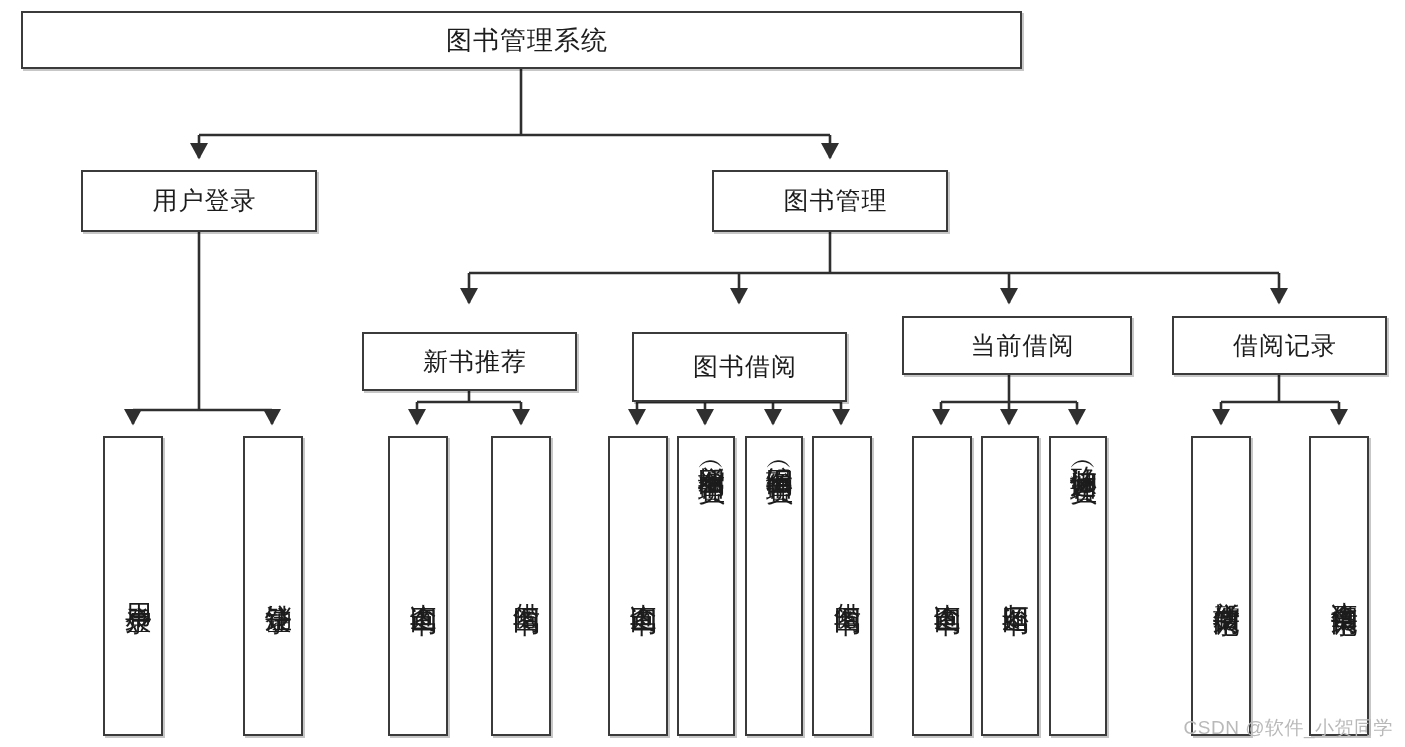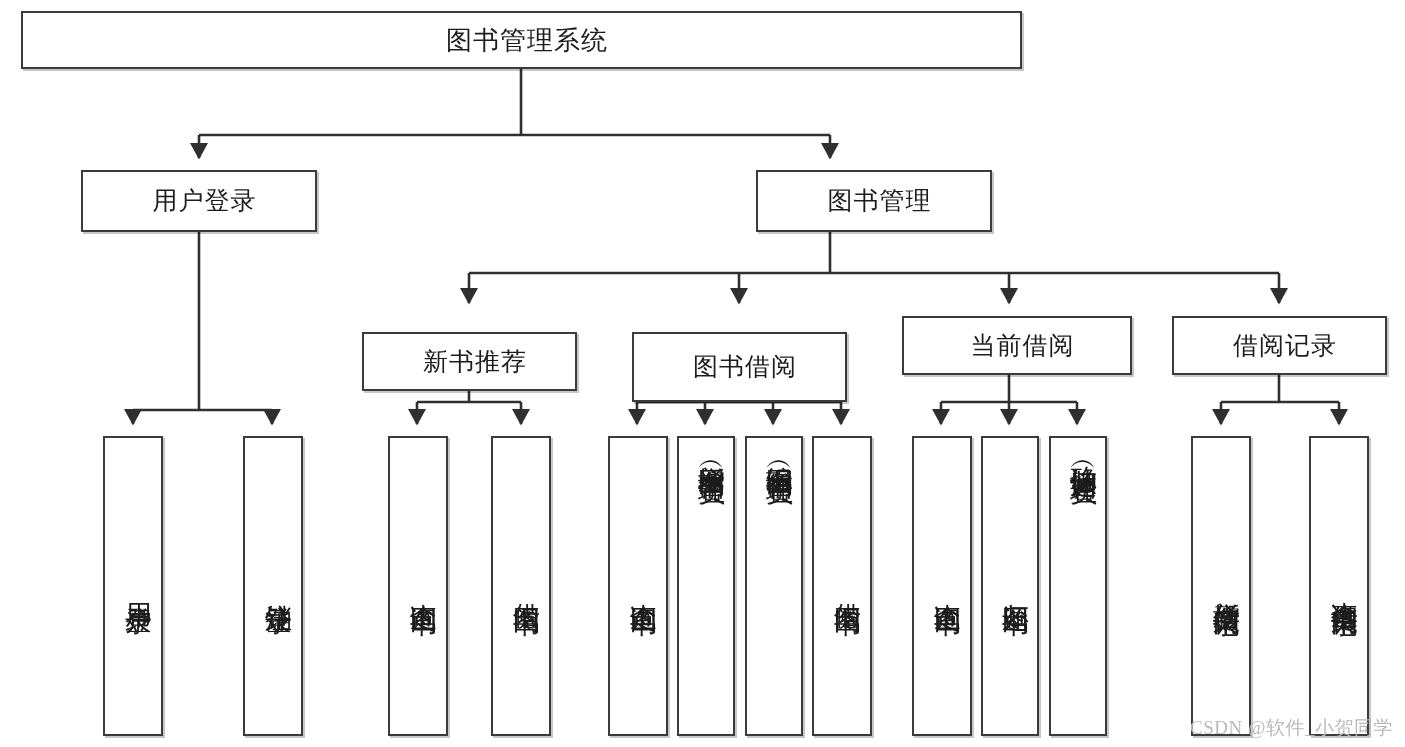--- a/index.html
+++ b/index.html
@@ -71,21 +71,21 @@
     padding-top: 0;
   }
   #watermark {
     position: absolute;
     right: 12px;
     bottom: 6px;
     font-size: 19px;
     color: #b9b9b9;
     letter-spacing: 0.5px;
     white-space: nowrap;
-    font-family: Liberation Serif, serif;
+    font-family: Liberation Sans, sans-serif;
   }
 </style>
 </head>
 <body>
 
 <div id="canvas">
 
   <svg id="wires" viewBox="0 0 1405 747" xmlns="http://www.w3.org/2000/svg">
     <defs>
       <marker id="arrow" viewBox="0 0 12 12" refX="10" refY="6" markerWidth="7" markerHeight="7" orient="auto-start-reverse">
@@ -138,21 +138,21 @@
   </svg>
 
   <div class="node horiz root" style="left:21px; top:11px; width:1001px; height:58px;">
     <span class="node-label">图书管理系统</span>
   </div>
 
   <div class="node horiz" style="left:81px; top:170px; width:236px; height:62px;">
     <span class="node-label">用户登录</span>
   </div>
 
-  <div class="node horiz" style="left:712px; top:170px; width:236px; height:62px;margin-left:44px;">
+  <div class="node horiz" style="left:712px; top:170px; width:236px; height:62px;">
     <span class="node-label">图书管理</span>
   </div>
 
   <div class="node horiz" style="left:362px; top:316px; width:215px; height:59px;margin-top:16px;">
     <span class="node-label">新书推荐</span>
   </div>
 
   <div class="node horiz" style="left:632px; top:332px; width:215px; height:70px;">
     <span class="node-label">图书借阅</span>
   </div>

